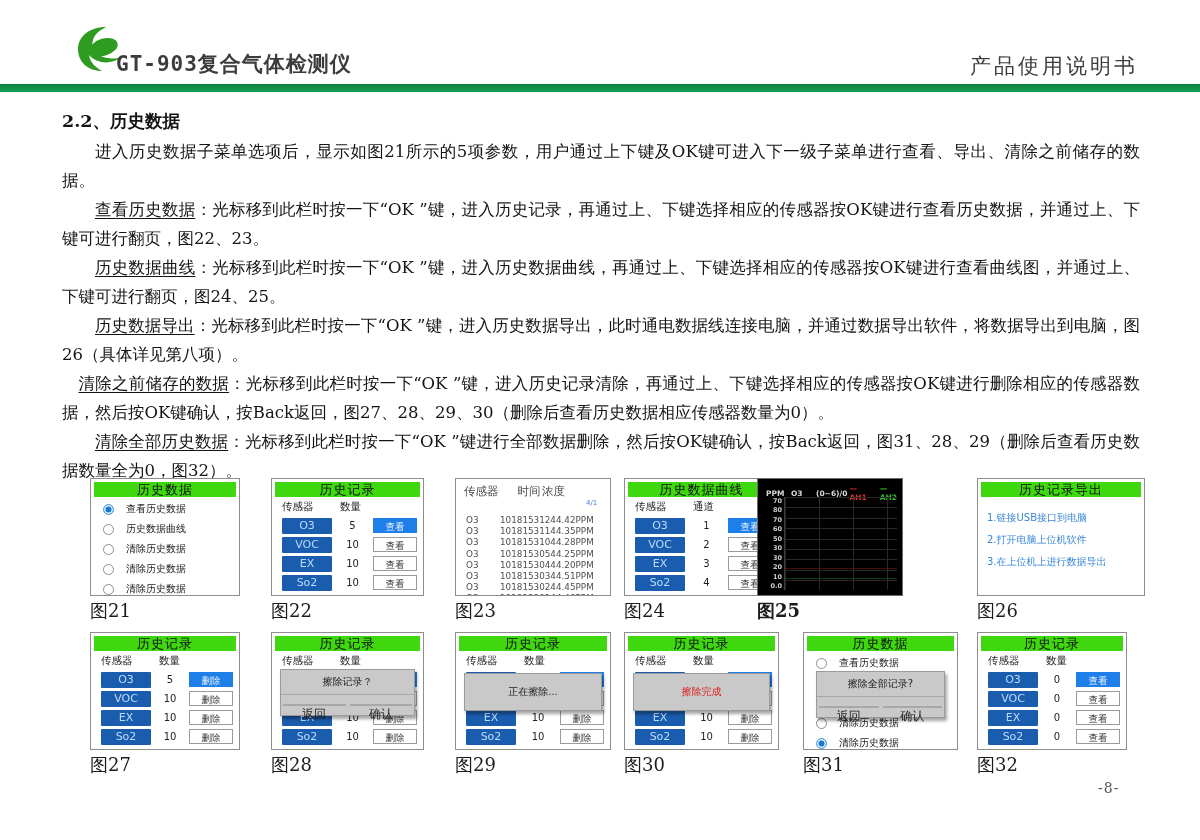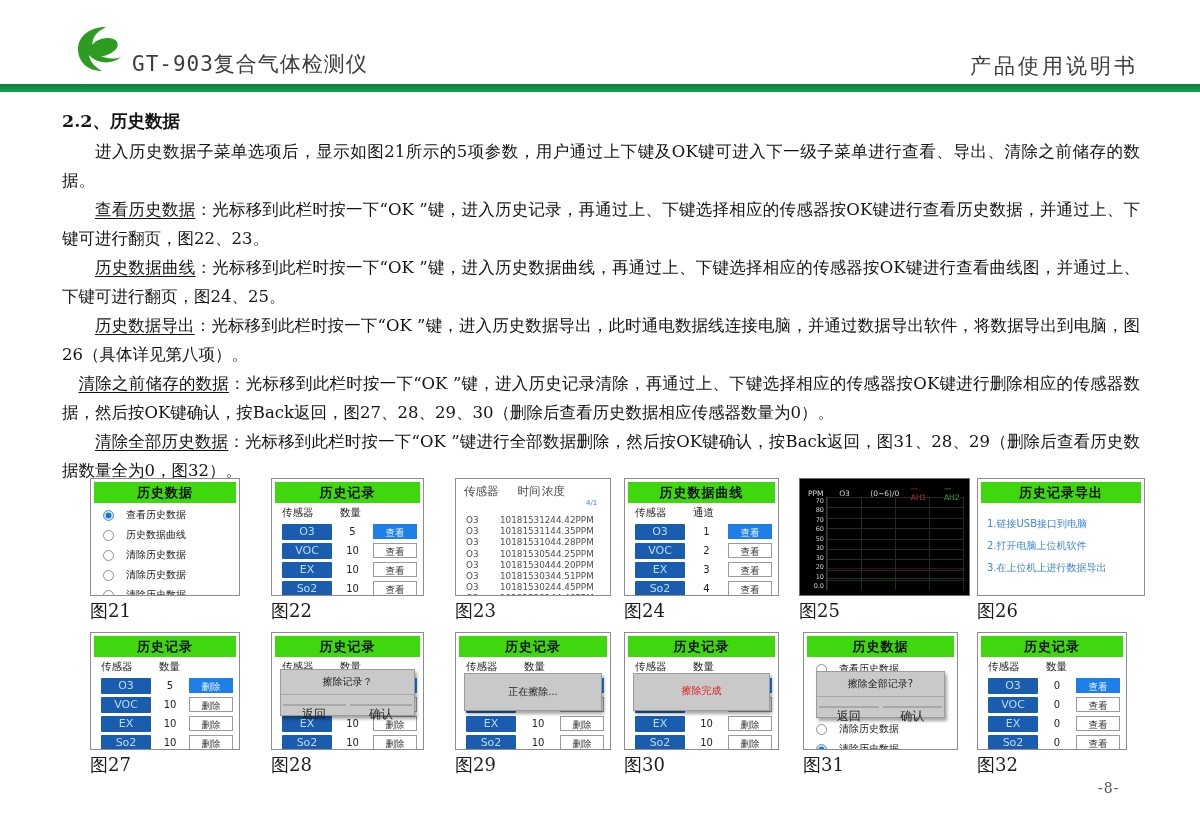--- a/index.html
+++ b/index.html
@@ -3,22 +3,22 @@
 <meta charset="utf-8">
 <style>
   html,body{margin:0;padding:0;}
   body{
     width:1200px;height:840px;position:relative;background:#ffffff;
     font-family:"Liberation Sans",sans-serif;overflow:hidden;color:#111;
   }
   
   .hdr-logo{position:absolute;left:76px;top:26px;width:50px;height:48px;}
   .hdr-title{
-    position:absolute;left:132px;top:50px;font-size:21px;color:#3c3c3c;
-    font-family:"DejaVu Sans Mono","Liberation Mono",monospace;letter-spacing:1px;
+    position:absolute;left:116px;top:50px;font-size:21px;color:#3c3c3c;
+    font-family:"DejaVu Sans Mono","Liberation Mono",monospace;letter-spacing:1px;font-weight:bold;
   }
   .hdr-right{
     position:absolute;right:62px;top:52px;font-size:21px;color:#3c3c3c;
     letter-spacing:3px;font-family:"DejaVu Sans","Liberation Sans",sans-serif;
   }
   .green-rule{
     position:absolute;left:0;top:84px;width:1200px;height:8px;
     background:linear-gradient(to bottom,#0d7e3e,var(--brand-green));
   }
   
@@ -36,23 +36,23 @@
   .screen{
     position:relative;width:100%;height:118px;border:1px solid #8d8d8d;
     background:#fff;box-sizing:border-box;overflow:hidden;
     font-family:"DejaVu Sans","Liberation Sans",sans-serif;
   }
   .fig-caption{
     text-align:left;font-size:18px;margin-top:3px;color:#1c1c1c;
     font-family:"DejaVu Serif","Liberation Serif",serif;
   }
   .gbar{
-    height:21px;margin:3px 3px 2px 3px;background:var(--screen-green);
+    height:15px;margin:3px 3px 2px 3px;background:var(--screen-green);
     display:flex;align-items:center;justify-content:center;
-    font-weight:bold;font-size:13px;color:#0e0e0e;letter-spacing:1px;
+    font-weight:normal;font-size:13px;color:#0e0e0e;letter-spacing:1px;
   }
   
   .opt{display:flex;align-items:center;padding:3px 0 3px 12px;font-size:10px;color:#222;}
   .radio{
     width:11px;height:11px;border-radius:50%;border:1px solid #8f8f8f;
     background:#fff;margin-right:12px;box-sizing:border-box;flex:0 0 auto;
   }
   .radio.sel{
     border:1px solid #5aa4e4;background:var(--radio-blue);
     box-shadow:inset 0 0 0 1.5px #e8f4ff;
@@ -99,21 +99,21 @@
   }
   
   .step{font-size:10px;color:var(--link-blue);padding:4px 0 4px 9px;line-height:14px;}
   .steps{margin-top:10px;}
   
   .dialog{
     position:absolute;left:5%;width:90%;background:#c9c9c9;border:1px solid #9b9b9b;
     box-shadow:2px 3px 3px rgba(0,0,0,.35);box-sizing:border-box;z-index:5;
   }
   .dlg-msg{height:24px;line-height:24px;text-align:center;font-size:10px;color:#1e1e1e;}
-  .dlg-msg.red{color:var(--done-red);font-family:Liberation Mono, monospace;}
+  .dlg-msg.red{color:var(--done-red);}
   .dlg-msg.tall{height:36px;line-height:36px;}
   .dlg-btns{display:flex;height:20px;border-top:1px solid #a8a8a8;}
   .dlg-btns .dbtn{
     flex:1;text-align:center;line-height:18px;font-size:12px;color:#1e1e1e;
     border:1px solid #a8a8a8;margin:9px 2px;background:#c9c9c9;
   }
   
   .pageno{
     position:absolute;left:1098px;top:780px;font-size:14px;color:#555;
     letter-spacing:1px;font-family:"DejaVu Serif",serif;
@@ -277,21 +277,21 @@
       </div>
     <div class="srow">
         <span class="chip">So2</span>
         <span class="qty">4</span>
         <span class="btn">查看</span>
       </div>
   </div>
   <div class="fig-caption">图24</div>
 </div>
 
-<div class="fig" style="left:799px;top:478px;width:171px;">
+<div class="fig" style="left:757px;top:478px;width:146px;font-weight:bold;">
   <div class="screen chart">
     <div class="ch-top">
       <span class="g1">PPM</span>
       <span class="g2">O3</span>
       <span class="g3">(0~6)/0</span>
       <span class="ch-ah1">—AH1</span>
       <span class="ch-ah2">—AH2</span>
     </div>
     <div class="ch-body">
       <div class="ch-y">

